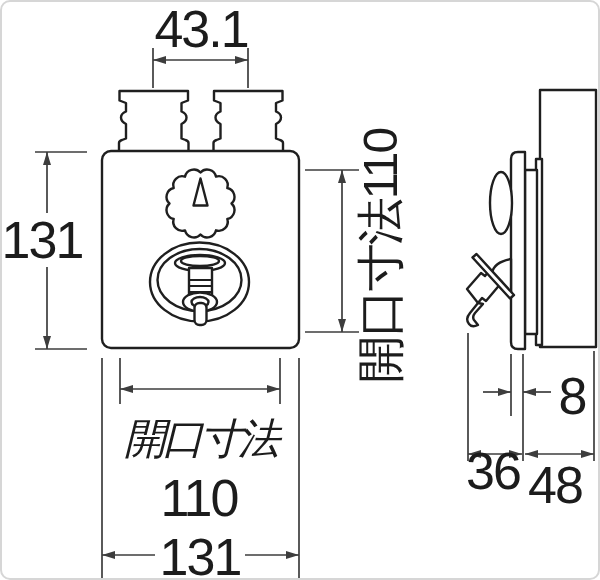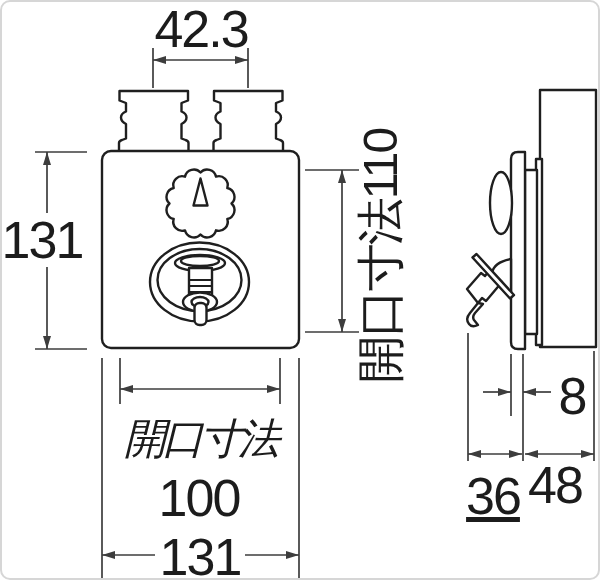--- a/index.html
+++ b/index.html
@@ -168,31 +168,31 @@
         <line x1="466" y1="452" x2="520" y2="452"></line>
         <line x1="523" y1="452" x2="592" y2="452"></line>
         <polygon points="466,452 479,448 479,456" fill="#3d3d3d" stroke="none"></polygon>
         <polygon points="520,452 507,448 507,456" fill="#3d3d3d" stroke="none"></polygon>
         <polygon points="523,452 536,448 536,456" fill="#3d3d3d" stroke="none"></polygon>
         <polygon points="592,452 579,448 579,456" fill="#3d3d3d" stroke="none"></polygon>
       </g>
     </g>
   </svg>
 
-  <div class="dim-text" style="left:199px;top:27px;">42.3</div>
+  <div class="dim-text" style="left:199px;top:27px;">43.1</div>
 
   <div class="dim-text" style="left:40px;top:238px;">131</div>
 
   <div class="dim-text rot" style="left:379px;top:254px;">開口寸法110</div>
 
   <div class="dim-text kanji" style="left:198px;top:437px;">開口寸法</div>
 
-  <div class="dim-text" style="left:197px;top:496px;">100</div>
+  <div class="dim-text" style="left:197px;top:496px;">110</div>
 
   <div class="dim-text" style="left:198px;top:555px;">131</div>
 
   <div class="dim-text" style="left:570px;top:394px;">8</div>
 
-  <div class="dim-text" style="left:491px;top:494px;text-decoration:underline;">36</div>
+  <div class="dim-text" style="left:491px;top:469px;">36</div>
 
   <div class="dim-text" style="left:553px;top:483px;text-align:center;">48</div>
 
 </div>
 
 </body></html>

